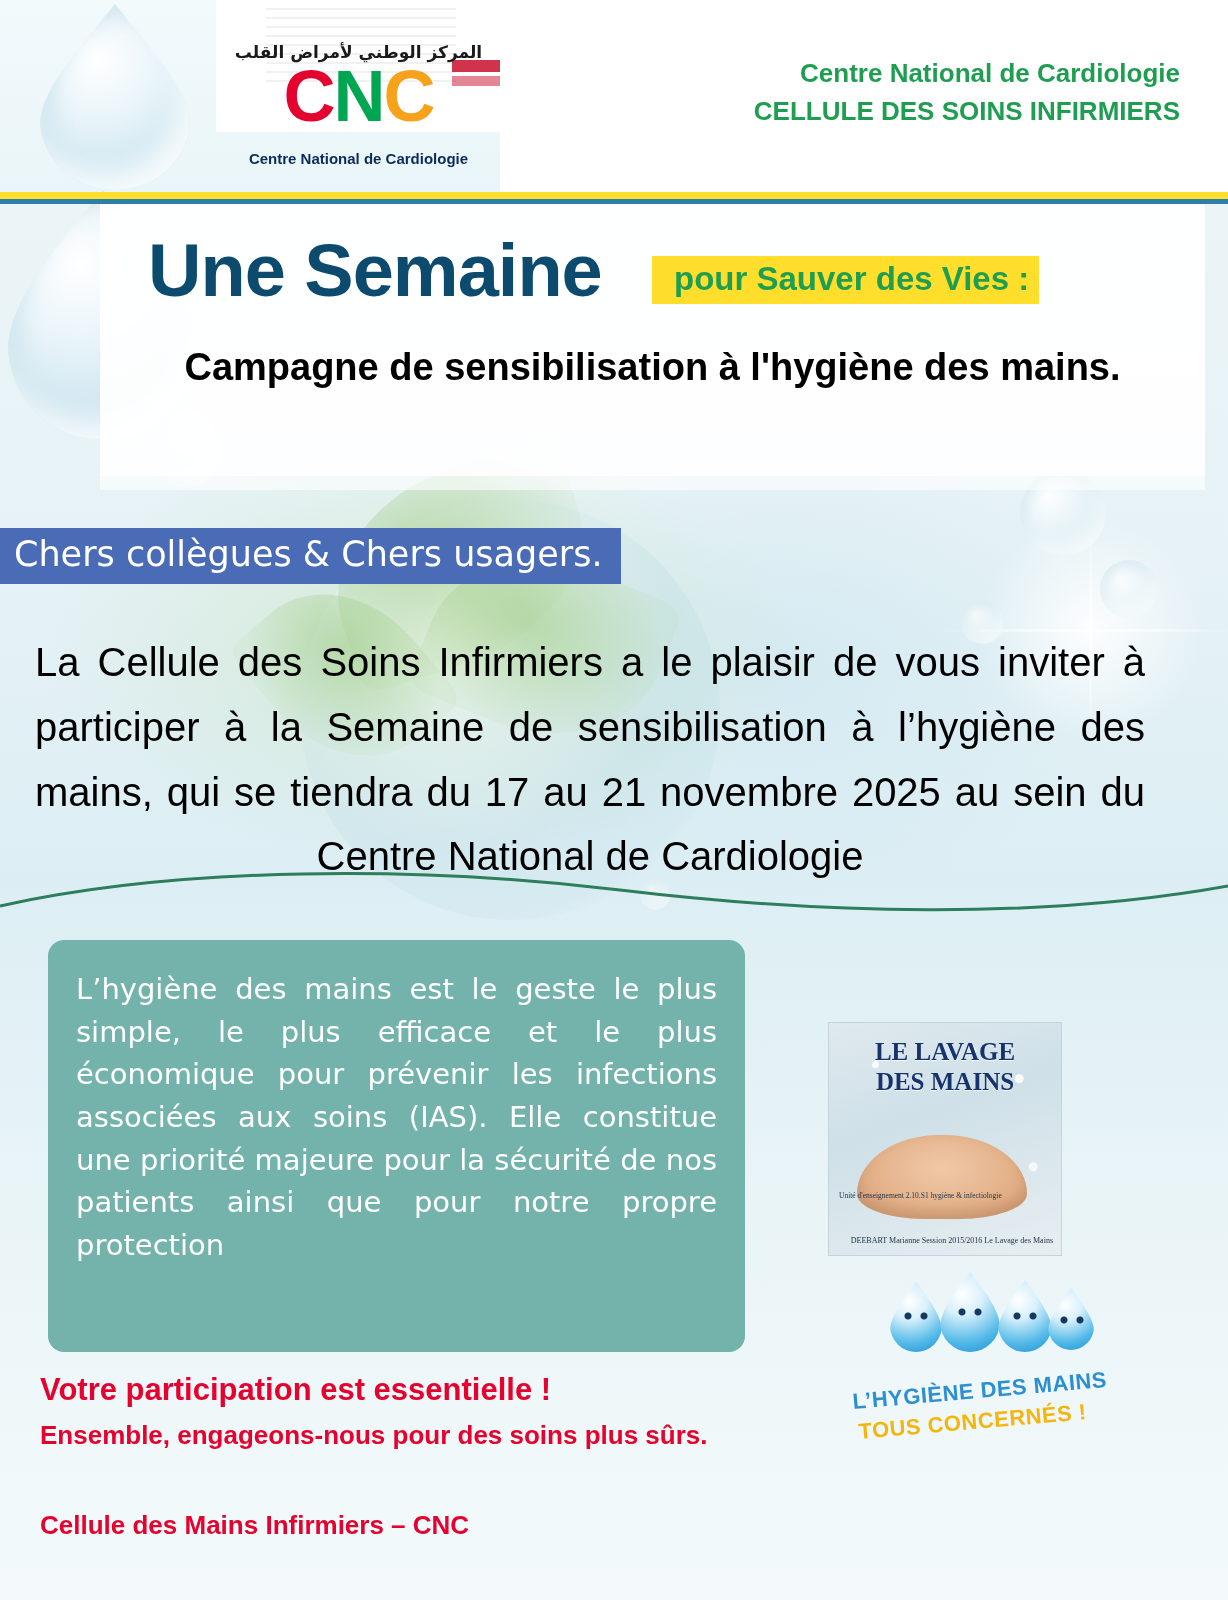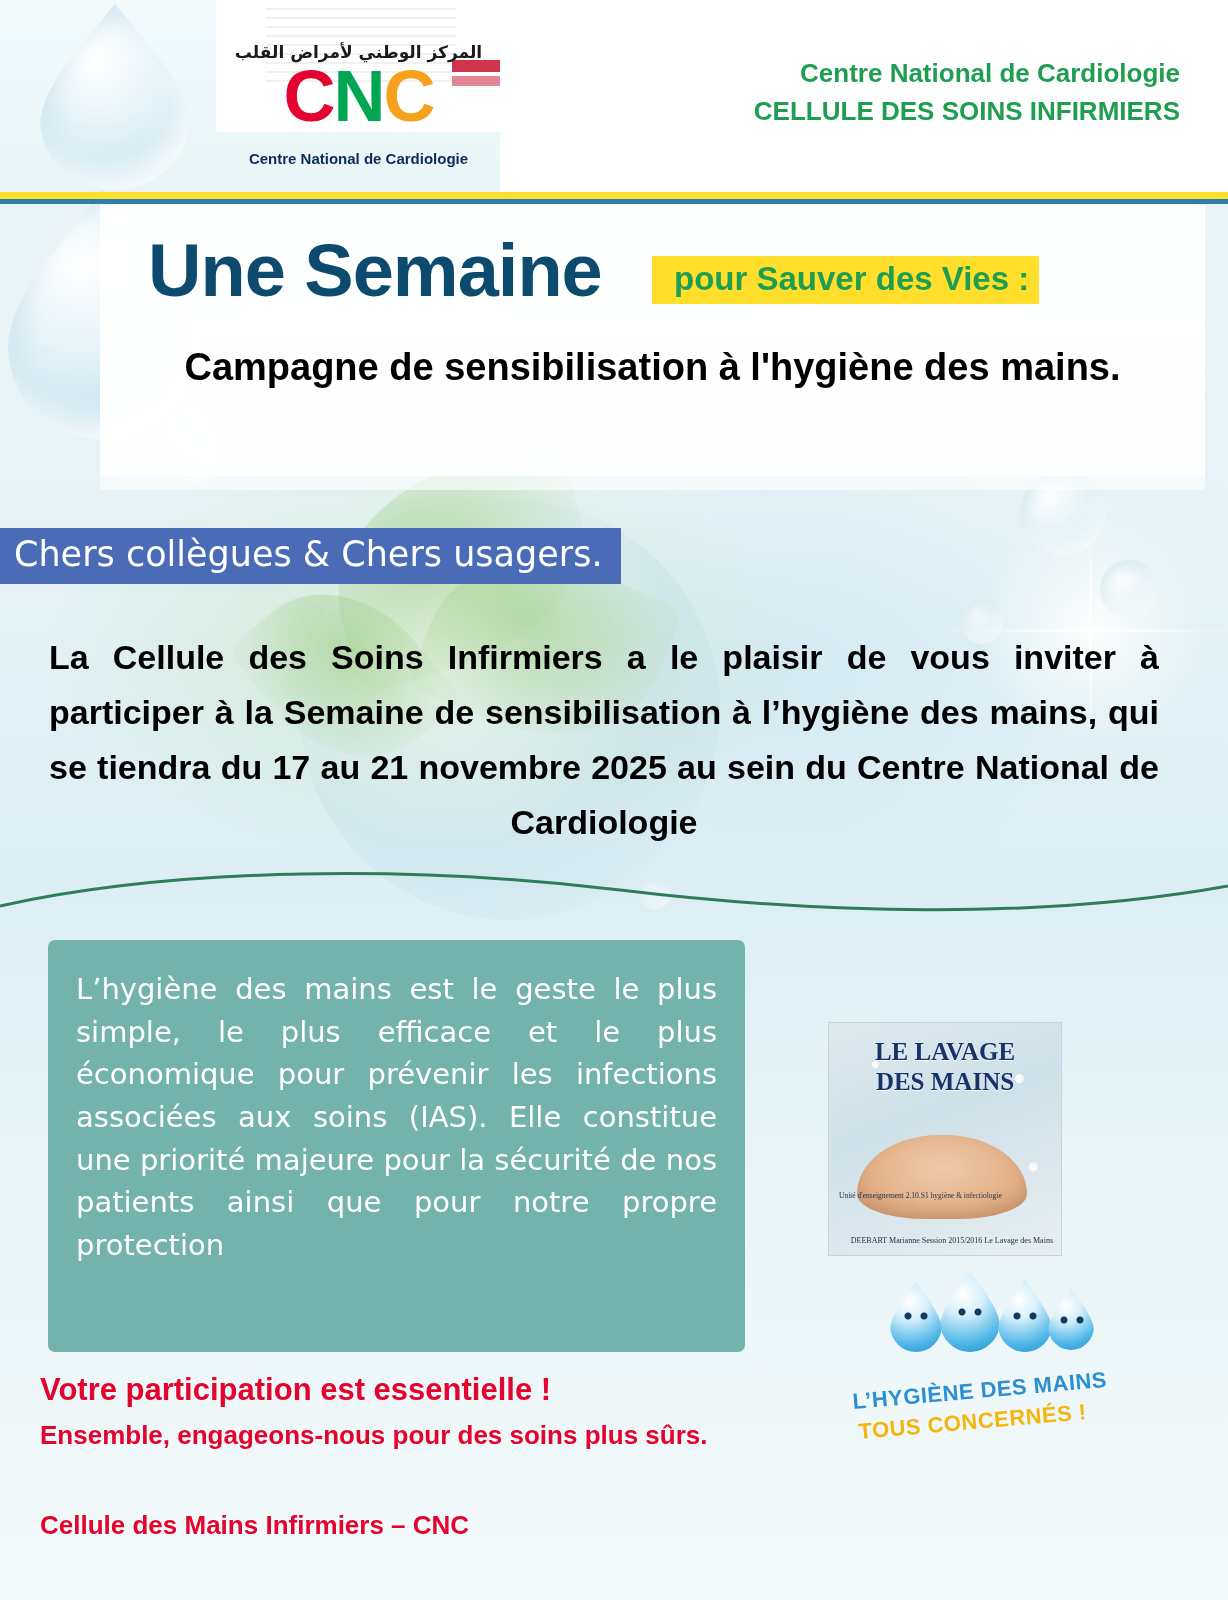--- a/index.html
+++ b/index.html
@@ -189,40 +189,40 @@
     background: #4a6bb5;
     color: #ffffff;
     font-size: 35px;
     padding: 6px 18px 10px 14px;
     font-family: "DejaVu Sans", sans-serif;
     white-space: nowrap;
   }
 
   
   .invite {
-    position: absolute; left: 49px; top: 630px; width: 1110px;
+    position: absolute; left: 35px; top: 630px; width: 1110px;
     color: #000000;
-    font-size: 34px;
-    font-weight: bold;
+    font-size: 40px;
+    font-weight: normal;
     line-height: 1.62;
     text-align: justify;
     text-align-last: center;
   }
 
   
   .wave {
     position: absolute; left: 0; top: 862px; width: 1228px; height: 80px;
   }
 
   
   .green-box {
     position: absolute;
     left: 48px; top: 940px; width: 697px; height: 412px;
     background: #73b3ab;
-    border-radius: 7px;
+    border-radius: 16px;
     color: #ffffff;
   }
   .green-box p {
     margin: 0;
     padding: 28px 28px 0 28px;
     font-family: "DejaVu Sans", sans-serif;
     font-size: 29px;
     line-height: 1.47;
     text-align: justify;
   }

